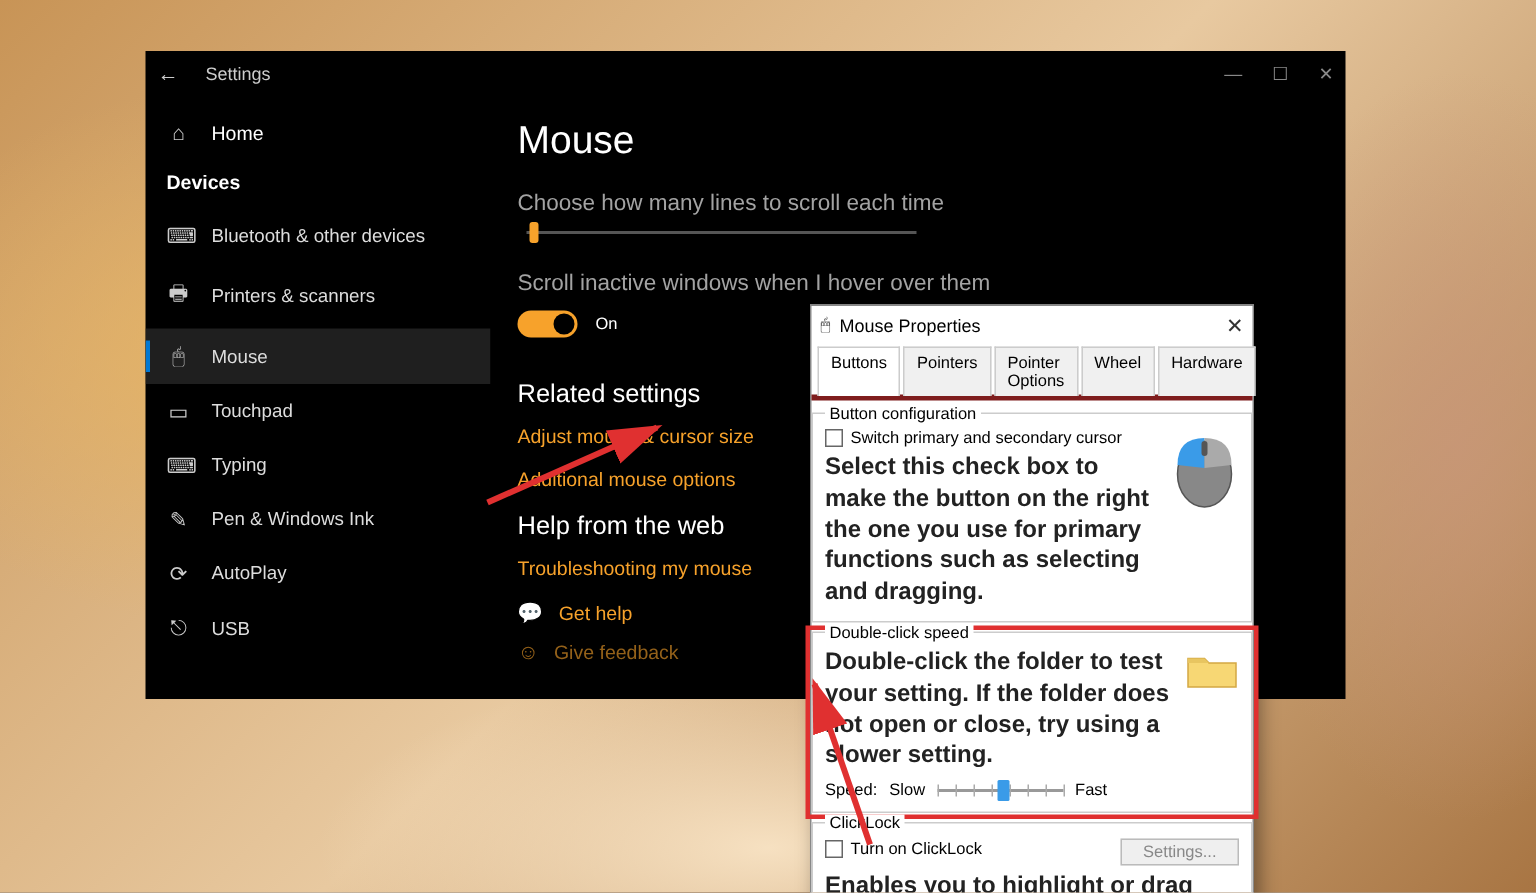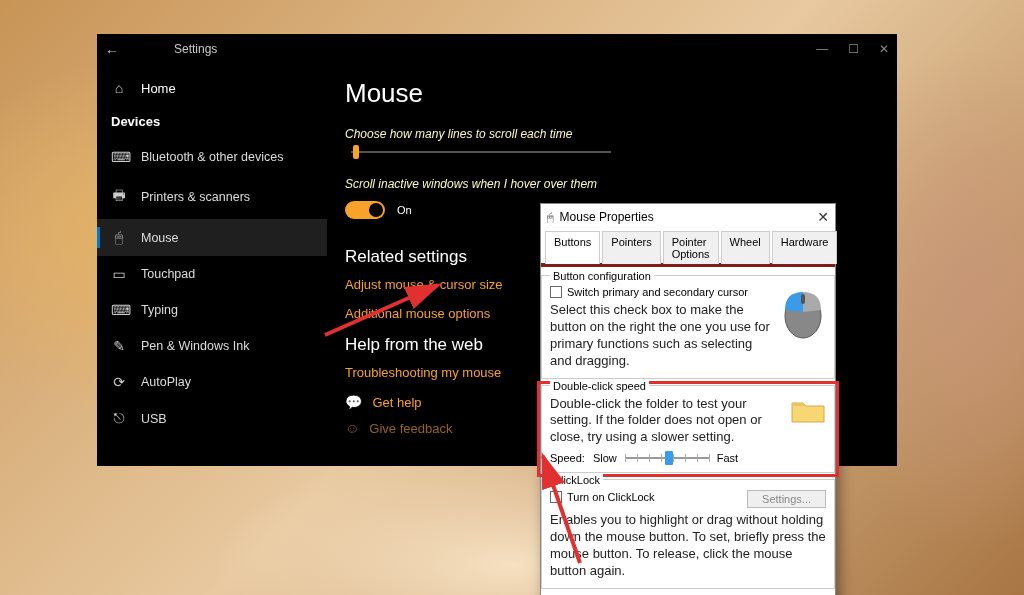--- a/index.html
+++ b/index.html
@@ -7,35 +7,35 @@
 .desktop-bg { position: absolute; inset: 0; background:
   radial-gradient(ellipse 400px 300px at 15% 40%, rgba(230,180,100,0.9), transparent 60%),
   radial-gradient(ellipse 300px 500px at 95% 50%, rgba(200,150,120,0.8), transparent 50%),
   radial-gradient(ellipse 500px 200px at 50% 95%, rgba(250,230,200,0.9), transparent 60%),
   linear-gradient(135deg, #c89456, #e8c9a0, #a87543);
 }
 
 .settings-window { position: absolute; left: 97px; top: 34px; width: 800px; height: 432px; background: #000; color: #fff; display: flex; flex-direction: column; }
 .titlebar { height: 30px; display: flex; align-items: center; padding: 0 8px; font-size: 12px; color: #ccc; }
 .titlebar .back-arrow { margin-right: 18px; font-size: 14px; color: #ccc; }
-.titlebar .title { flex: 1; margin-left: 37px; }
+.titlebar .title { flex: 1; }
 .titlebar .wbtns { display: flex; gap: 20px; font-size: 12px; color: #888; }
 .settings-body { flex: 1; display: flex; overflow: hidden; }
 .sidebar { width: 230px; padding: 8px 0 0 0; display: flex; flex-direction: column; }
 .home-row { display: flex; align-items: center; gap: 14px; padding: 8px 14px; font-size: 13px; color: #fff; }
 .search-box { margin: 8px 12px 12px 12px; height: 30px; border: 1px solid #555; display: flex; align-items: center; padding: 0 8px; font-size: 12px; color: #999; justify-content: space-between; }
 .side-header { font-weight: 600; font-size: 13px; color: #fff; margin: 10px 14px 10px 14px; }
 .side-list { overflow-y: auto; flex: 1; }
 .side-item { display: flex; align-items: center; gap: 14px; padding: 10px 14px; font-size: 12.5px; color: #ddd; position: relative; }
 .side-item.active { background: #1f1f1f; }
 .side-item.active::before { content: ""; position: absolute; left: 0; top: 8px; bottom: 8px; width: 3px; background: #0078d4; }
 .side-icon { width: 16px; text-align: center; font-size: 14px; color: #ccc; }
 .content { flex: 1; padding: 8px 18px; overflow: hidden; position: relative; }
 .page-title { font-size: 26px; font-weight: 300; margin: 6px 0 18px 0; }
-.setting-label { font-size: 12px; color: #fef9c3; margin-bottom: 10px; font-style: italic; }
+.setting-label { font-size: 15px; color: #a3a3a3; margin-bottom: 10px; }
 .slider-track { width: 260px; height: 2px; background: #555; position: relative; margin: 10px 0 24px 6px; }
 .slider-thumb { position: absolute; left: 2px; top: -6px; width: 6px; height: 14px; background: #f7a22b; border-radius: 2px; }
 .toggle-row { display: flex; align-items: center; gap: 12px; margin-bottom: 28px; }
 .toggle { width: 40px; height: 18px; border-radius: 10px; background: #f7a22b; position: relative; }
 .toggle .knob { position: absolute; right: 2px; top: 2px; width: 14px; height: 14px; border-radius: 50%; background: #000; }
 .toggle-label { font-size: 11px; }
 .section-title { font-size: 17px; font-weight: 400; margin: 10px 0 10px 0; }
 .link-text { font-size: 13px; color: #f7a22b; margin-bottom: 14px; display: block; }
 .help-row { display: flex; align-items: center; gap: 10px; font-size: 13px; color: #f7a22b; margin-bottom: 10px; }
 .help-row .hicon { color: #f7a22b; font-size: 14px; }
@@ -48,21 +48,21 @@
 .tabs { display: flex; border-bottom: 4px solid #7f1d1d; padding-left: 4px; }
 .tab { padding: 4px 8px; font-size: 11px; background: #f0f0f0; border: 1px solid #ccc; border-bottom: none; margin-right: 2px; position: relative; top: 1px; }
 .tab.active { background: #fff; }
 .dlg-body { padding: 8px 0; }
 .fieldset { border: 1px solid #ccc; padding: 6px 8px 8px 8px; margin-bottom: 6px; position: relative; }
 .fieldset.highlight { outline: 3px solid #e03030; outline-offset: 1px; }
 .legend { font-size: 11px; position: relative; top: -12px; background: #fff; padding: 0 3px; display: inline-block; }
 .fs-content { margin-top: -8px; }
 .chk-row { display: flex; align-items: center; gap: 5px; margin-bottom: 4px; }
 .chk { width: 12px; height: 12px; border: 1px solid #666; background: #fff; }
-.desc { font-size: 13px; color: #222; line-height: 1.3; }
+.desc { font-size: 16px; color: #222; line-height: 1.3; font-weight: bold; }
 .btn-config-row { display: flex; gap: 8px; }
 .btn-config-text { flex: 1; }
 .mouse-pic { width: 46px; height: 54px; }
 .mouse-svg { width: 100%; height: 100%; }
 .speed-row { display: flex; align-items: center; gap: 8px; margin-top: 6px; }
 .win-slider { width: 84px; height: 2px; background: #999; position: relative; }
 .win-slider .tick { position: absolute; top: -3px; width: 1px; height: 8px; background: #aaa; }
 .win-slider .wthumb { position: absolute; top: -6px; width: 8px; height: 14px; background: #3a9be8; border-radius: 1px; }
 .folder-icon { width: 36px; height: 30px; }
 .folder-svg { width: 100%; height: 100%; }

